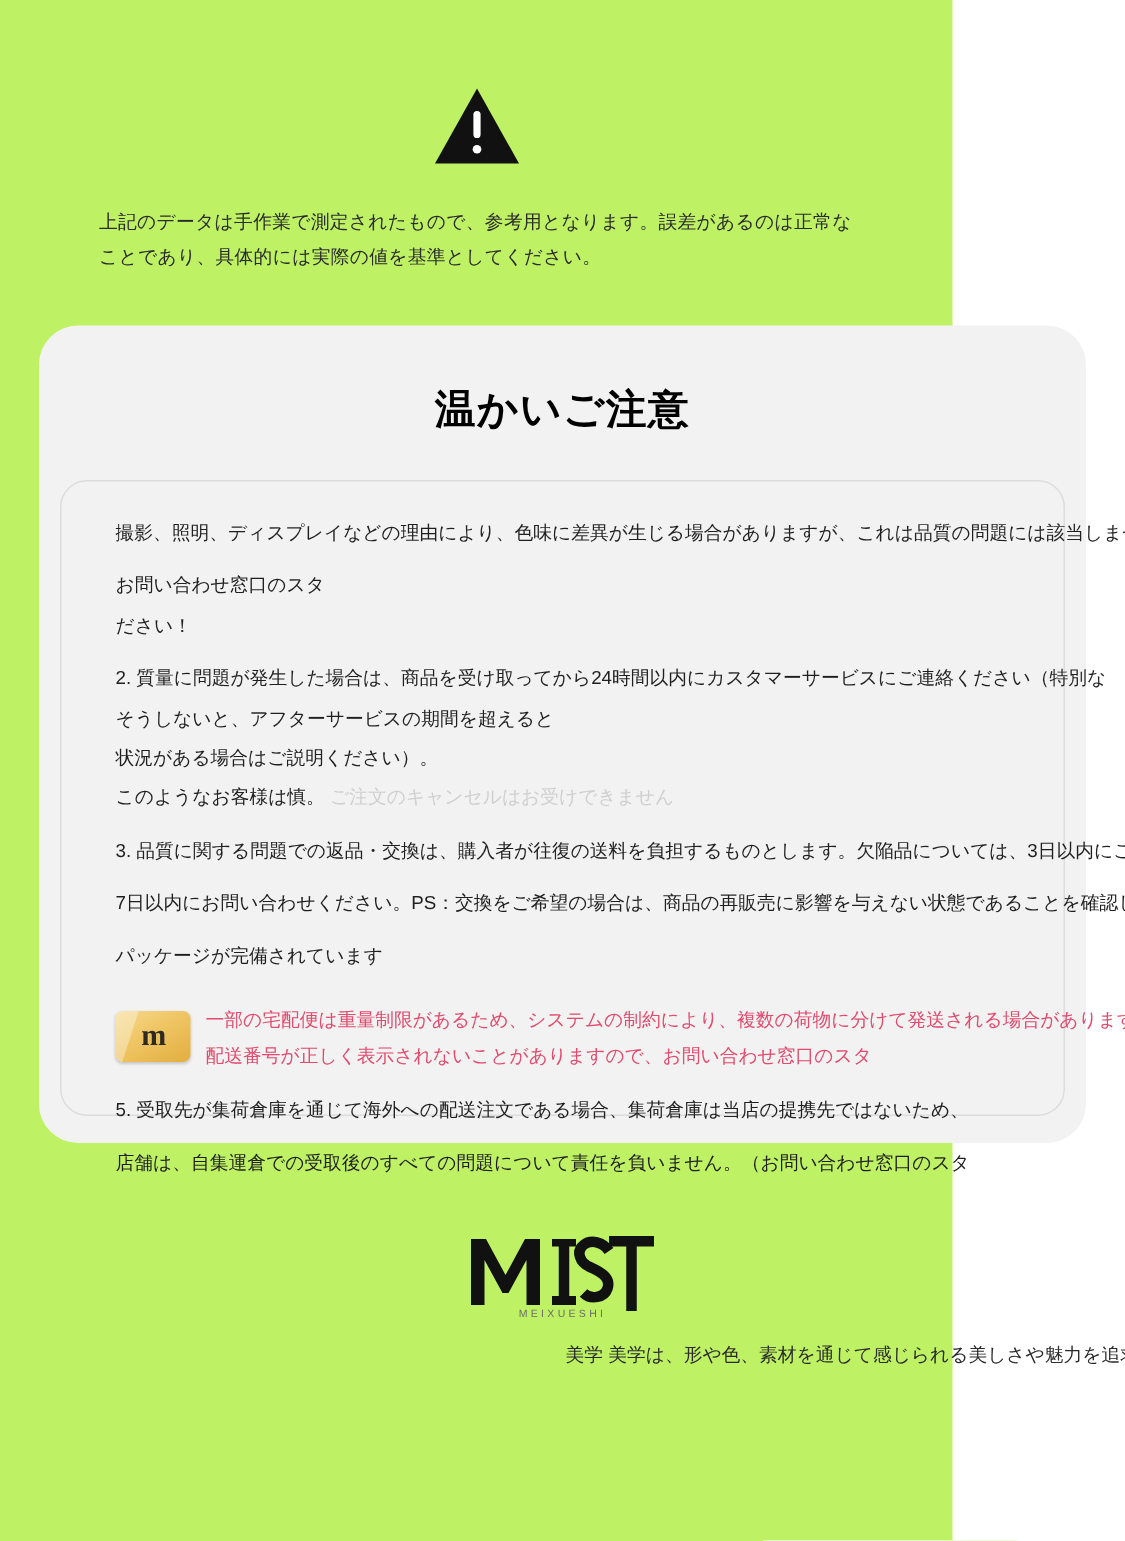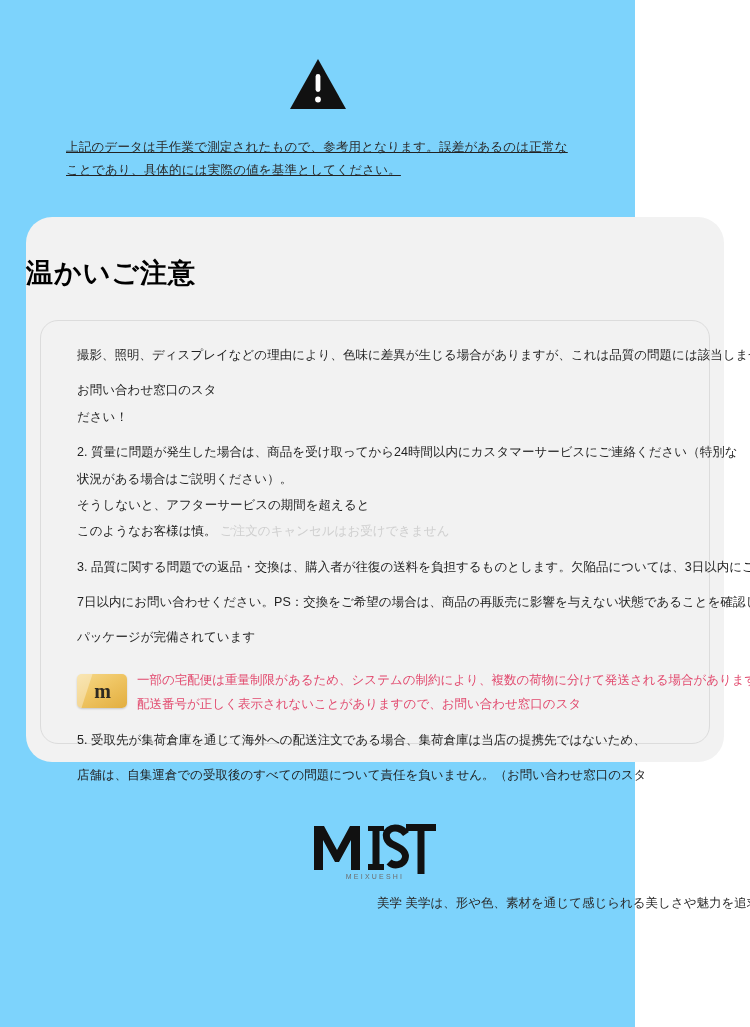--- a/index.html
+++ b/index.html
@@ -13,22 +13,21 @@
     font-family: "Liberation Sans", sans-serif;
     color: #222;
     position: relative;
     overflow: hidden;
   }
 
   .page {
     width: 635px;
     height: 1027px;
     position: relative;
-    background: #7dd3fc;
-    text-decoration: underline;
+    background: #bef264;
   }
 
   
   .warn-block {
     padding-top: 58px;
     text-align: center;
   }
   .warn-icon {
     display: inline-block;
     width: 58px;
@@ -50,21 +49,21 @@
   .notice-card {
     position: absolute;
     left: 26px;
     top: 217px;
     width: 698px;
     height: 545px;
     background: #f2f2f2;
     border-radius: 26px;
   }
   .notice-title {
-    text-align: left;
+    text-align: center;
     font-size: 27px;
     font-weight: bold;
     color: #000;
     padding-top: 38px;
     letter-spacing: 1px;
   }
   .notice-inner {
     position: absolute;
     left: 14px;
     top: 103px;
@@ -191,22 +190,22 @@
   <div class="notice-card">
     <div class="notice-title">温かいご注意</div>
 
     <div class="notice-inner">
       <div class="notice-body">
 
         <p>撮影、照明、ディスプレイなどの理由により、色味に差異が生じる場合がありますが、これは品質の問題には該当しません。</p>
         <p class="tight">お問い合わせ窓口のスタ</p>
         <p>ださい！</p>
         <p class="tight">2. 質量に問題が発生した場合は、商品を受け取ってから24時間以内にカスタマーサービスにご連絡ください（特別な</p>
+        <p class="tight">そうしないと、アフターサービスの期間を超えると</p>
         <p class="tight">状況がある場合はご説明ください）。</p>
-        <p class="tight">そうしないと、アフターサービスの期間を超えると</p>
         <p>
           <span>このようなお客様は慎。</span>
           <span class="faded">ご注文のキャンセルはお受けできません</span>
         </p>
         <p>3. 品質に関する問題での返品・交換は、購入者が往復の送料を負担するものとします。欠陥品については、3日以内にご連絡くだ</p>
         <p>7日以内にお問い合わせください。PS：交換をご希望の場合は、商品の再販売に影響を与えない状態であることを確認してくださ</p>
         <p>パッケージが完備されています</p>
 
         <div class="pink-group">
           <div class="badge-img">

